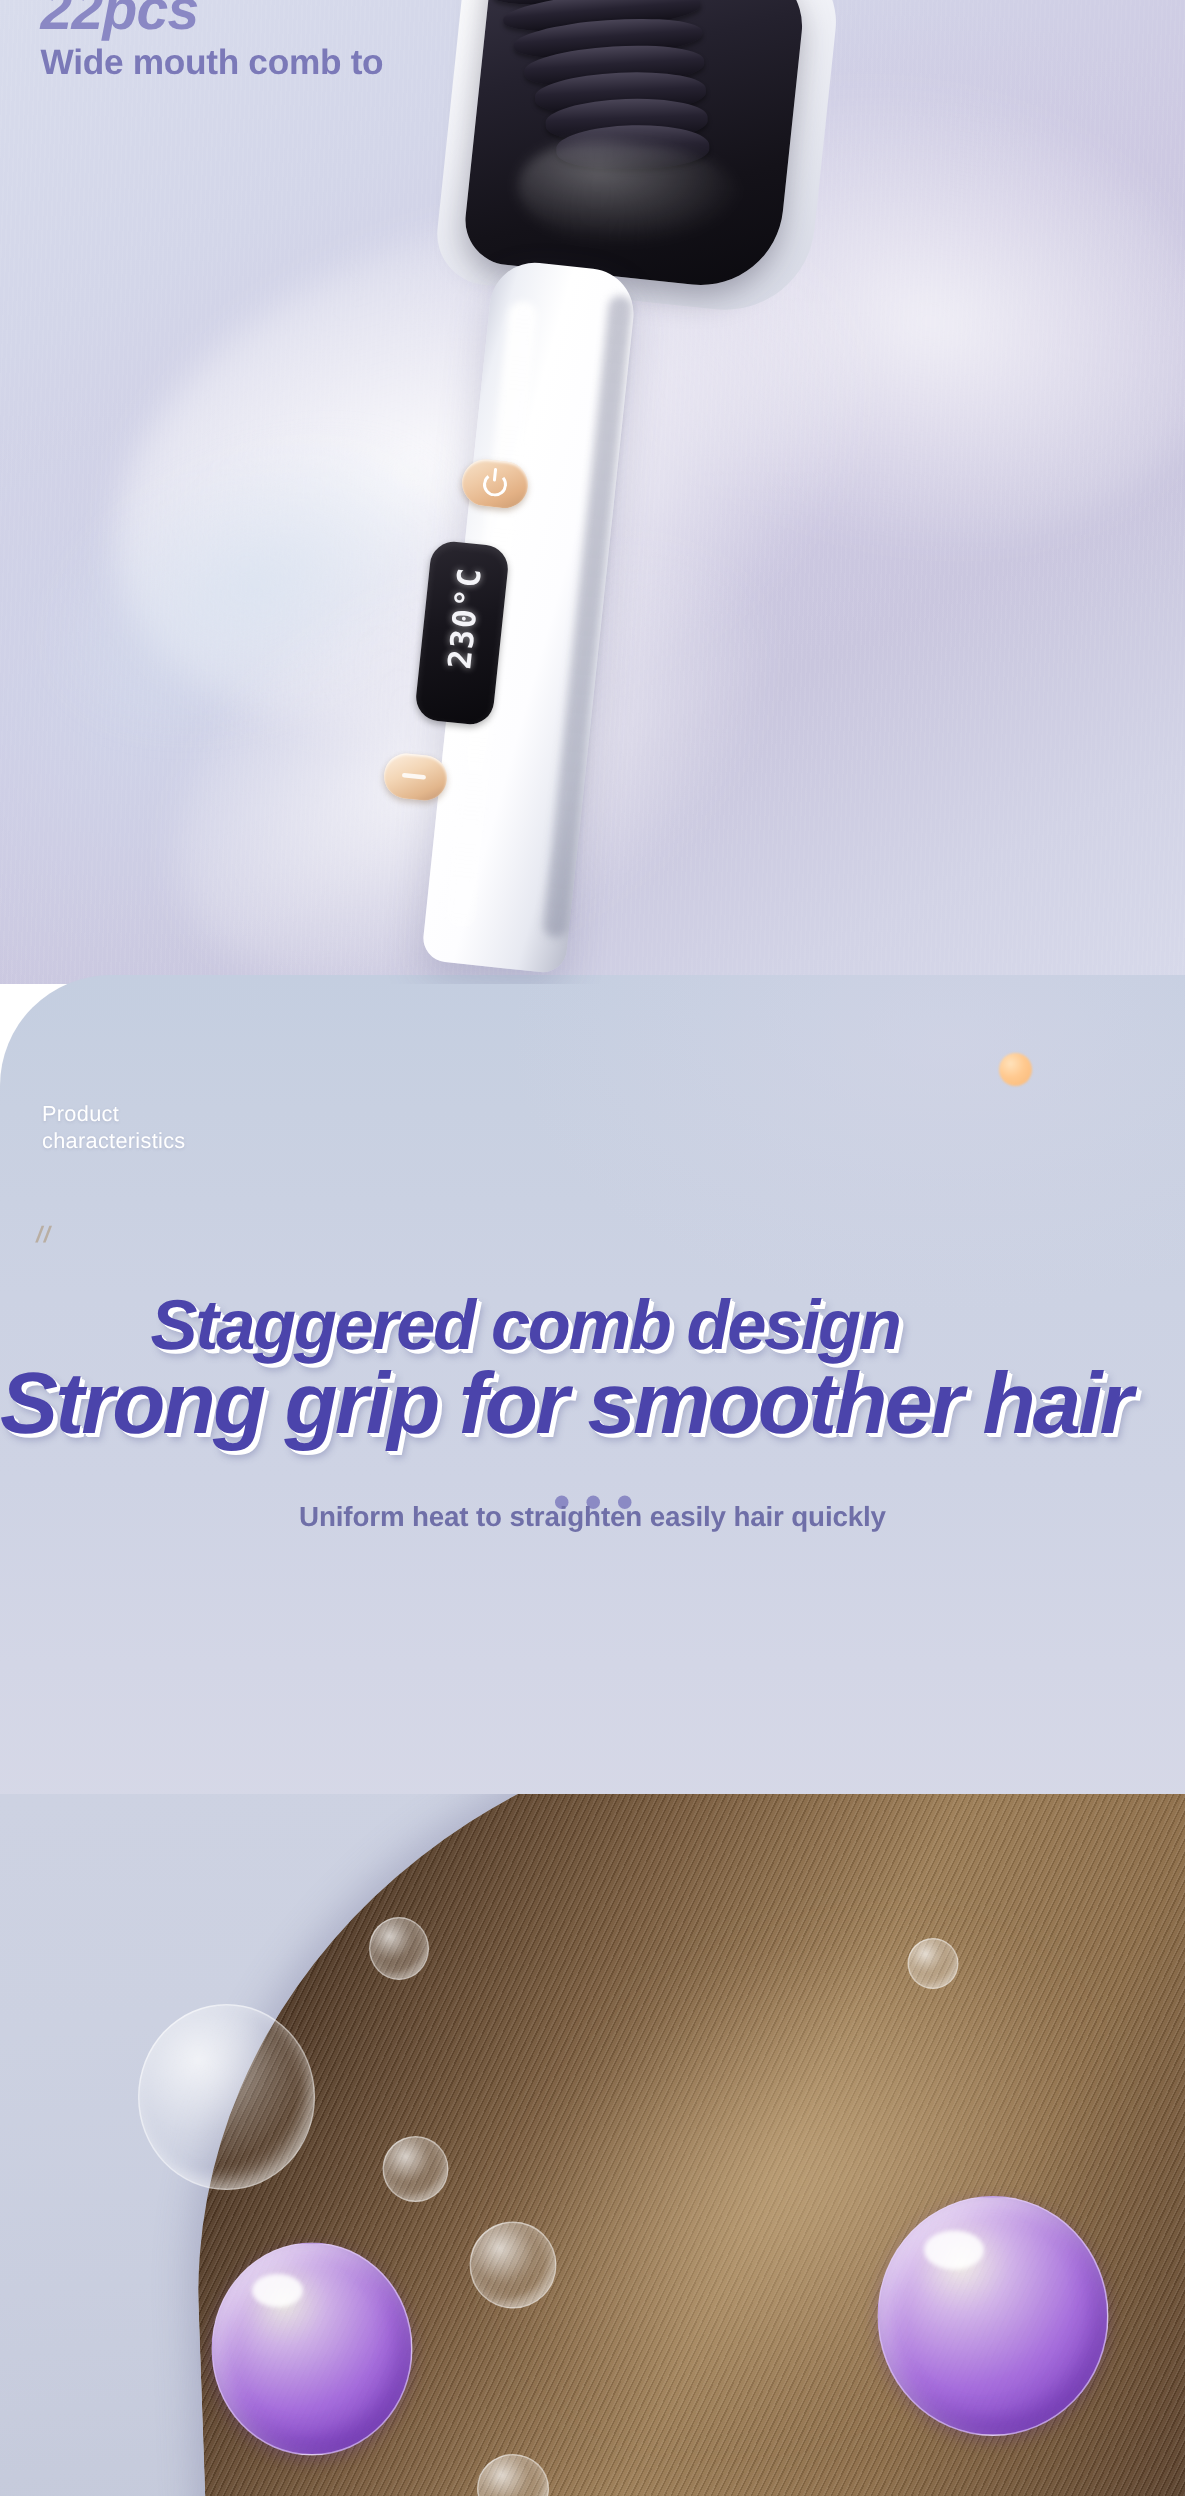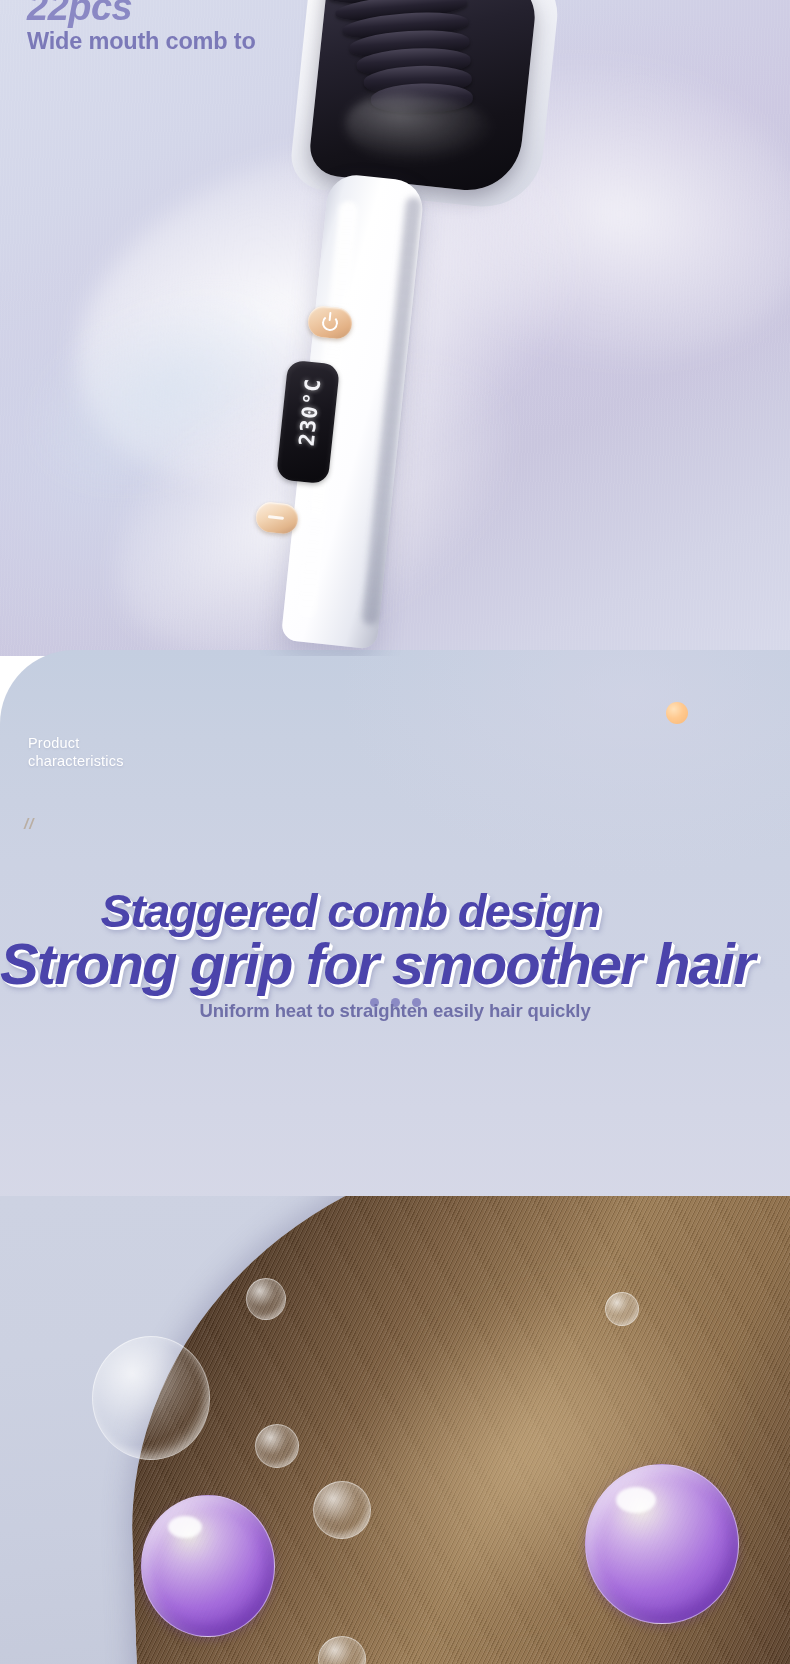--- a/index.html
+++ b/index.html
@@ -113,21 +113,21 @@
     background:radial-gradient(circle at 35% 32%,#ffe2bb 0%,#ffc98f 45%,#f8b877 100%);
     filter:blur(.6px);z-index:8;}
 
   .pc-label{position:absolute;left:28px;top:707px;z-index:8;color:#ffffff;
     font-size:14.5px;font-weight:400;line-height:1.22;letter-spacing:.2px;
     text-shadow:0 1px 2px rgba(120,125,160,.25);margin-top:28px;}
 
   .slashes{position:absolute;left:24px;top:815px;z-index:8;
     color:#b7a999;font-size:15px;font-style:italic;font-weight:700;letter-spacing:1px;opacity:.85;}
 
-  .big-head{position:absolute;left:0;top:888px;width:700px;z-index:8;text-align:center;}
+  .big-head{position:absolute;left:0;top:860px;width:700px;z-index:8;text-align:center;}
   .bh-line{display:block;font-size:47px;font-weight:700;font-style:italic;
     color:#4b44ab;line-height:.99;letter-spacing:-1.6px;white-space:nowrap;
     text-shadow:
       2px 2px 0 #ffffff, 3px 3px 0 #ffffff, 1px 1px 0 #ffffff,
       4px 5px 5px rgba(120,124,170,.45);}
   .bh-line.l2{font-size:58px;letter-spacing:-1.9px;}
 
   .tri-dots{position:absolute;left:0;top:993px;width:790px;z-index:8;text-align:center;}
   .tdot{display:inline-block;width:9px;height:9px;border-radius:50%;
     background:#8b8ac4;margin:0 6px;}

